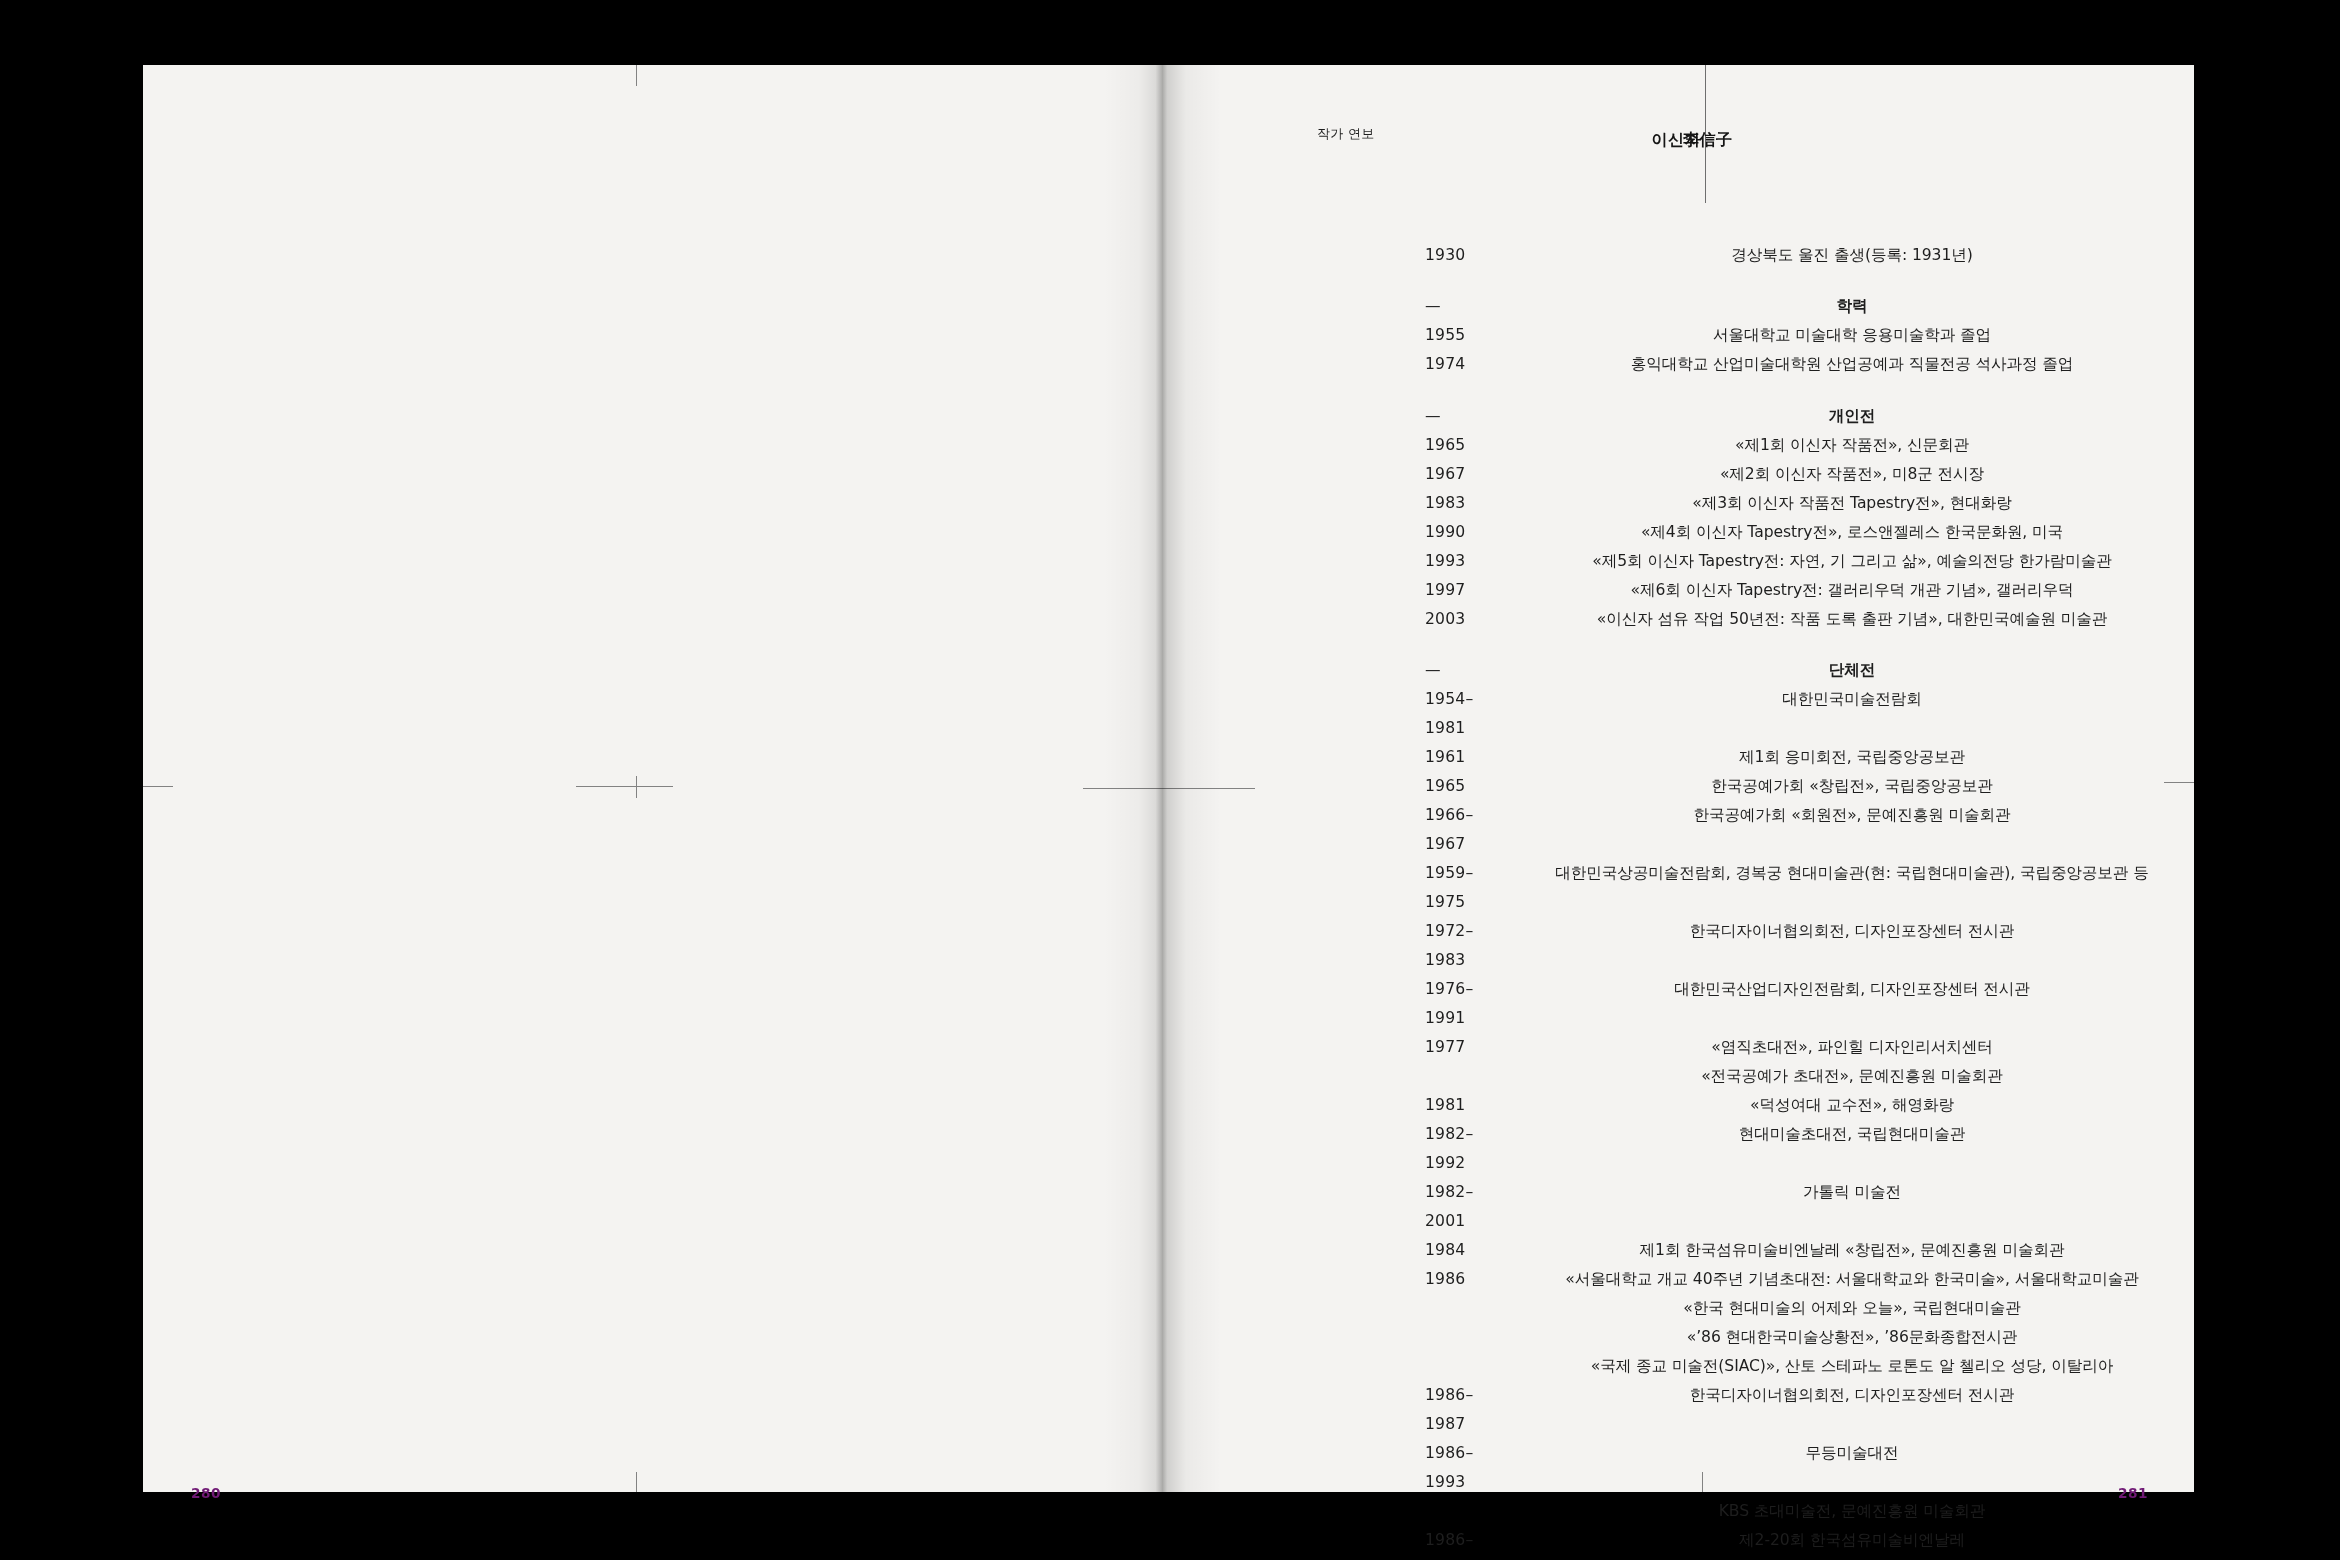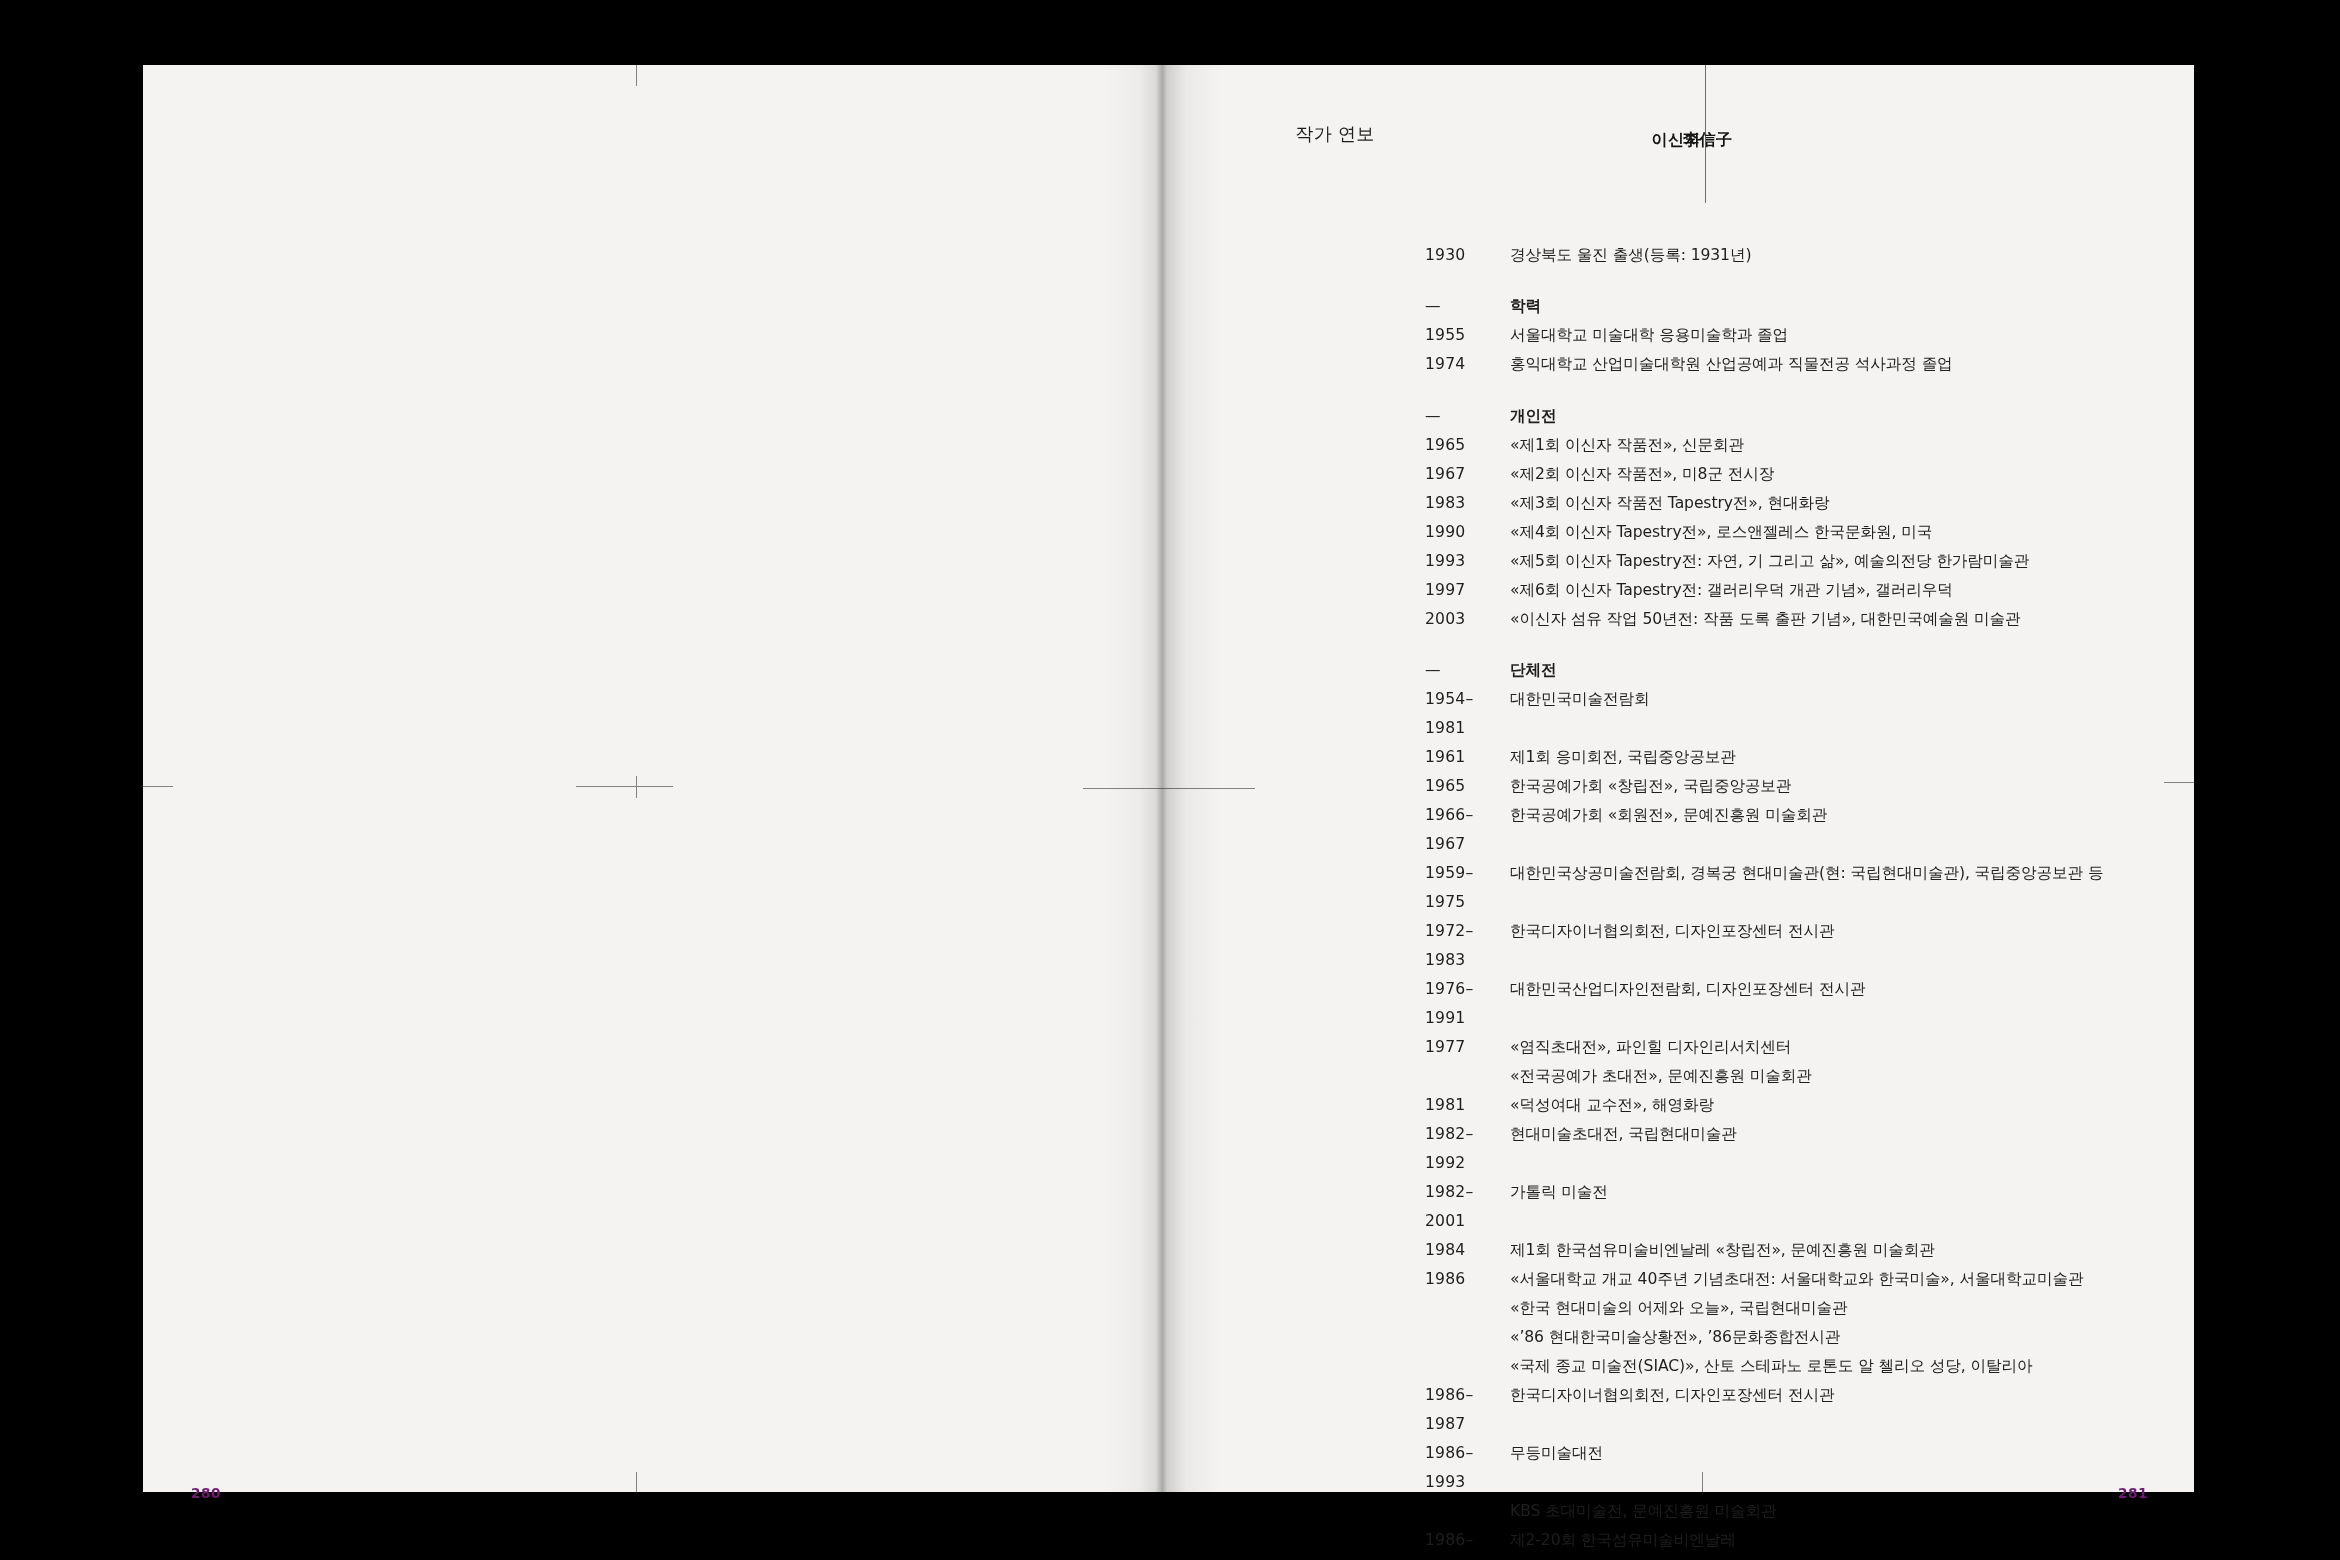--- a/index.html
+++ b/index.html
@@ -17,29 +17,29 @@
   .gutter{
     position:absolute;left:961px;top:0;width:117px;height:100%;pointer-events:none;
     background:linear-gradient(to right,
       rgba(0,0,0,0) 0%, rgba(0,0,0,0.03) 30%, rgba(0,0,0,0.10) 44%,
       rgba(0,0,0,0.30) 50%, rgba(0,0,0,0.15) 54%, rgba(0,0,0,0.04) 70%, rgba(0,0,0,0) 100%);
   }
   .mark{position:absolute;background:var(--mark);}
   .mark.h{height:1px;}
   .mark.v{width:1px;}
   .running-head{position:absolute;left:16.6px;top:59px;width:195px;text-align:right;
-    font-size:18px;letter-spacing:0.3px;line-height:19.5px;}
+    font-size:13px;letter-spacing:0.3px;line-height:19.5px;}
   .title{position:absolute;top:58px;font-size:16px;font-weight:700;line-height:33px;color:#151515;letter-spacing:0.5px;}
   .title-ko{left:343px;width:195px;text-align:right;}
   .title-hanja{left:520px;}
   .title-divider{position:absolute;left:542px;top:0;width:1px;height:138px;background:var(--divider);}
   .chron{position:absolute;left:231px;top:176px;width:800px;font-size:15.6px;}
   .row{display:flex;line-height:29px;margin-left:31px;}
   .row .year{flex:0 0 85px;width:85px;letter-spacing:0.2px;}
-  .row .desc{flex:1;letter-spacing:-0.1px;}
+  .row .desc{flex:1;letter-spacing:-0.1px;text-align:center;}
   .header-row{margin-top:22.4px;}
   .header-row .desc{font-weight:700;}
   .pagenum{position:absolute;top:1420px;font-size:13.7px;line-height:17.6px;color:#701a75;letter-spacing:0.5px;font-weight:bold;}
   .pagenum-left{left:48px;}
   .pagenum-right{left:887px;width:98px;text-align:right;}
 </style>
 </head>
 <body>
 
 <div id="canvas">

